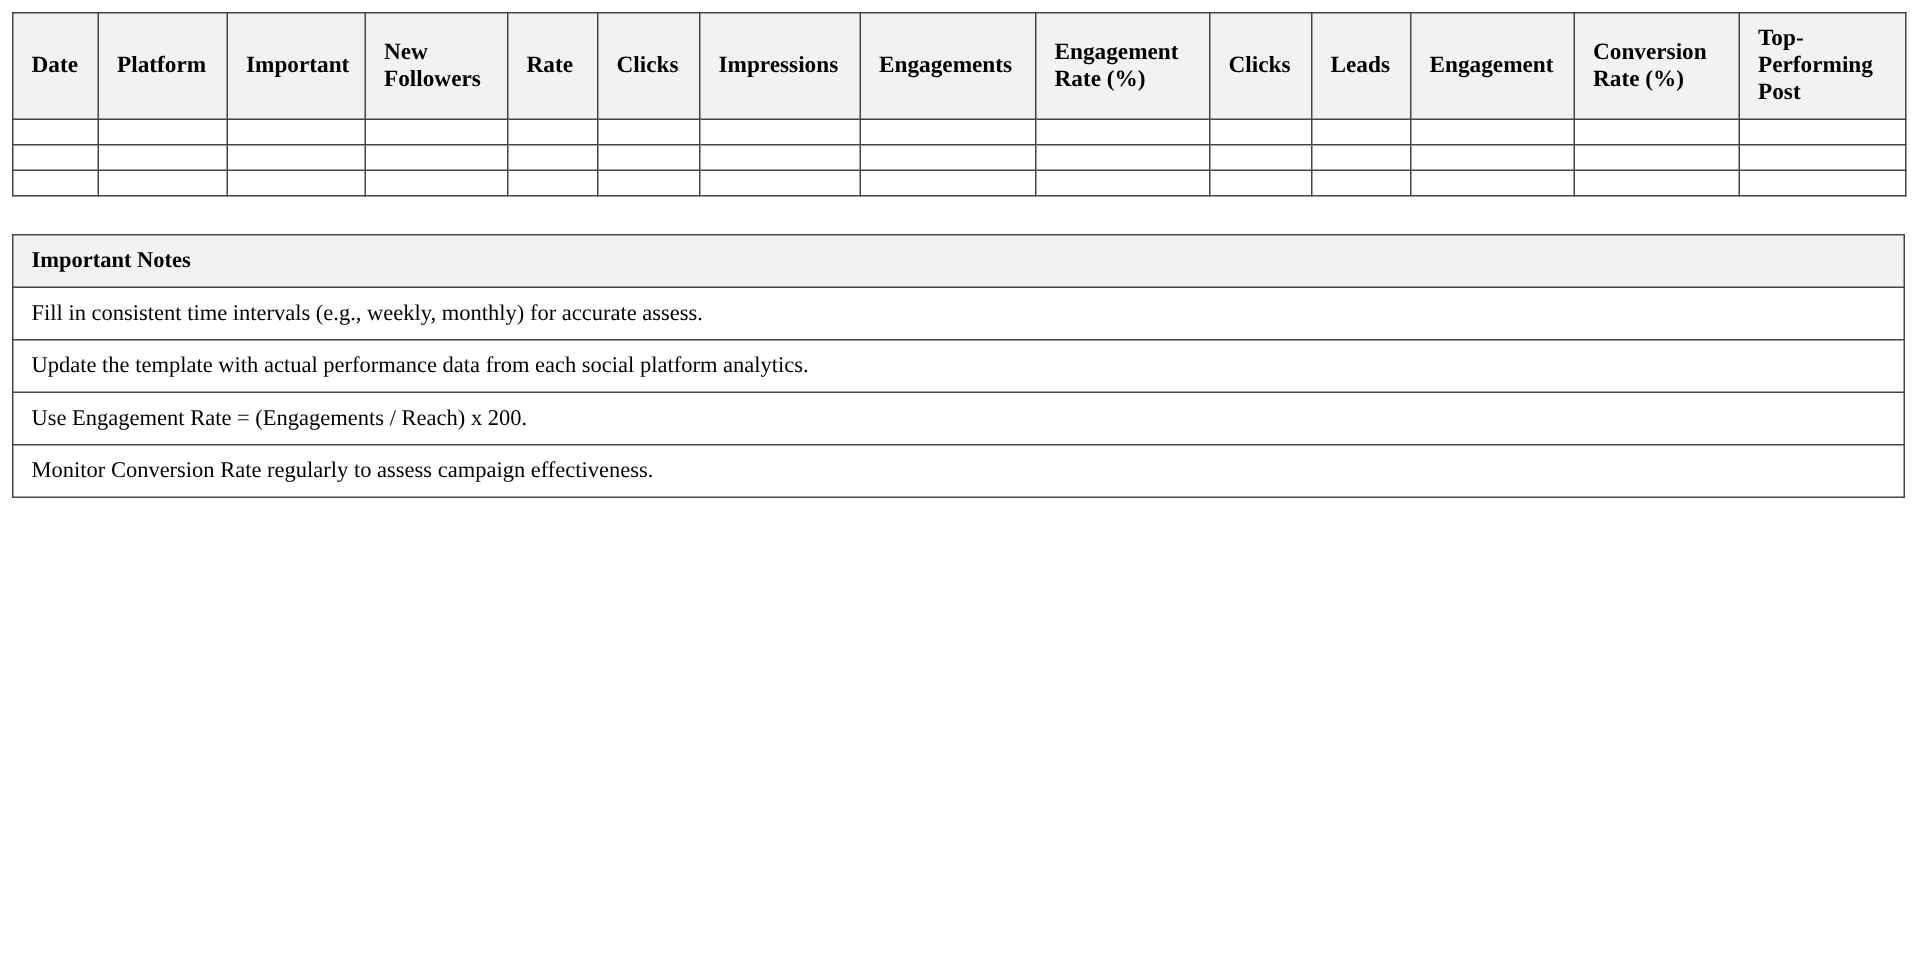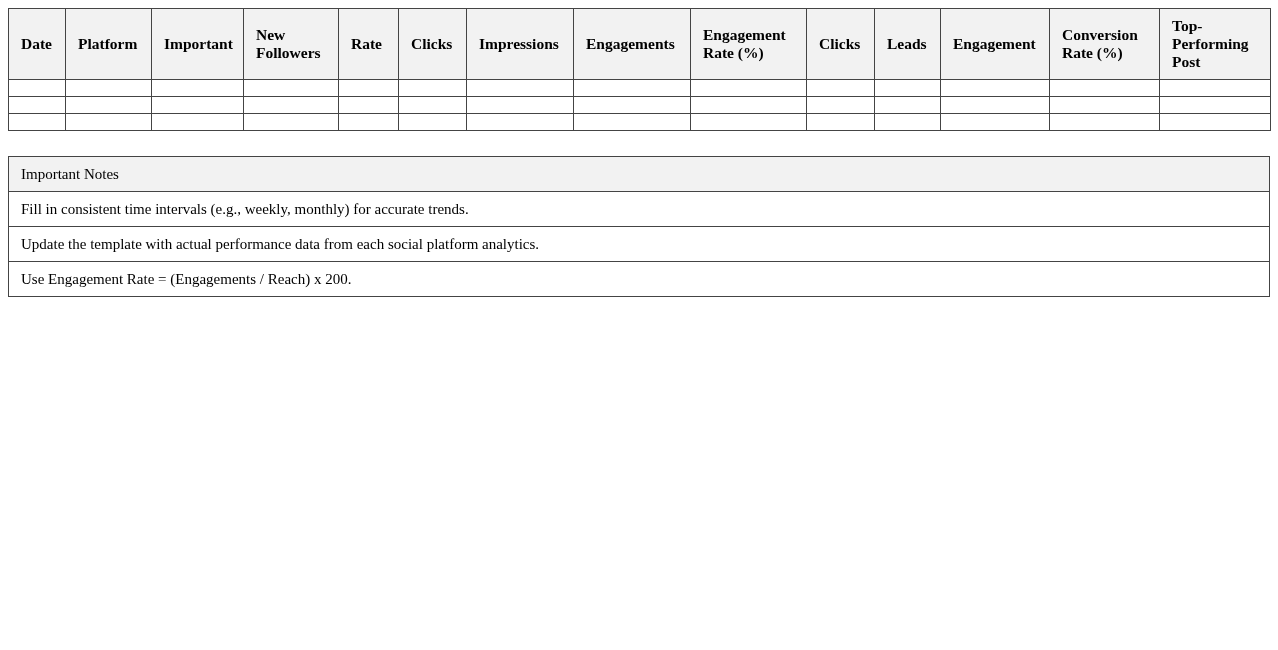--- a/index.html
+++ b/index.html
@@ -12,21 +12,21 @@
     table { border-collapse: collapse; width: 1262px; table-layout: fixed; }
     .metrics th, .metrics td { border: 1px solid #444; }
     .metrics th {
       background: #f2f2f2; font-weight: bold; text-align: left;
       padding: 0 12px; height: 70px; line-height: 18px; vertical-align: middle;
       font-size: 15.5px;
     }
     .metrics td { height: 16px; padding: 0; }
     .notes { margin-top: 25px; }
     .notes th, .notes td { border: 1px solid #444; text-align: left; padding: 0 12px; height: 34px; }
-    .notes th { background: #f2f2f2; font-weight: normal; }
+    .notes th { background: #f2f2f2; font-weight: bold; }
   </style>
 </head>
 <body>
 
 <table class="metrics">
   <colgroup id="cols">
       <col style="width: 57px;">
       <col style="width: 86px;">
       <col style="width: 92px;">
       <col style="width: 95px;">
@@ -112,22 +112,25 @@
 </table>
 
 <table class="notes">
   <thead>
     <tr>
         <th>Important Notes</th>
       </tr>
   </thead>
   <tbody>
     <tr>
-        <td>Fill in consistent time intervals (e.g., weekly, monthly) for accurate trends.</td>
+        <td>Fill in consistent time intervals (e.g., weekly, monthly) for accurate assess.</td>
       </tr>
     <tr>
         <td>Update the template with actual performance data from each social platform analytics.</td>
       </tr>
     <tr>
         <td>Use Engagement Rate = (Engagements / Reach) x 200.</td>
       </tr>
+    <tr>
+        <td>Monitor Conversion Rate regularly to assess campaign effectiveness.</td>
+      </tr>
   </tbody>
 </table>
 
 </body></html>

